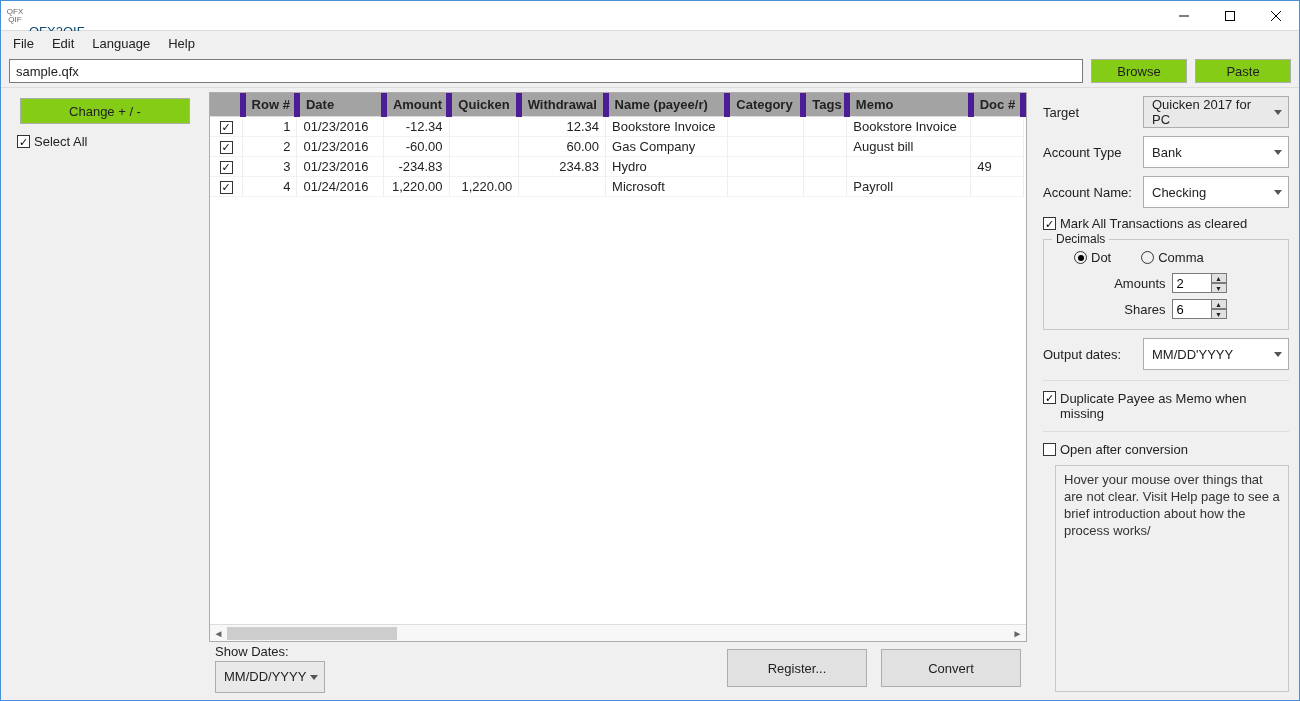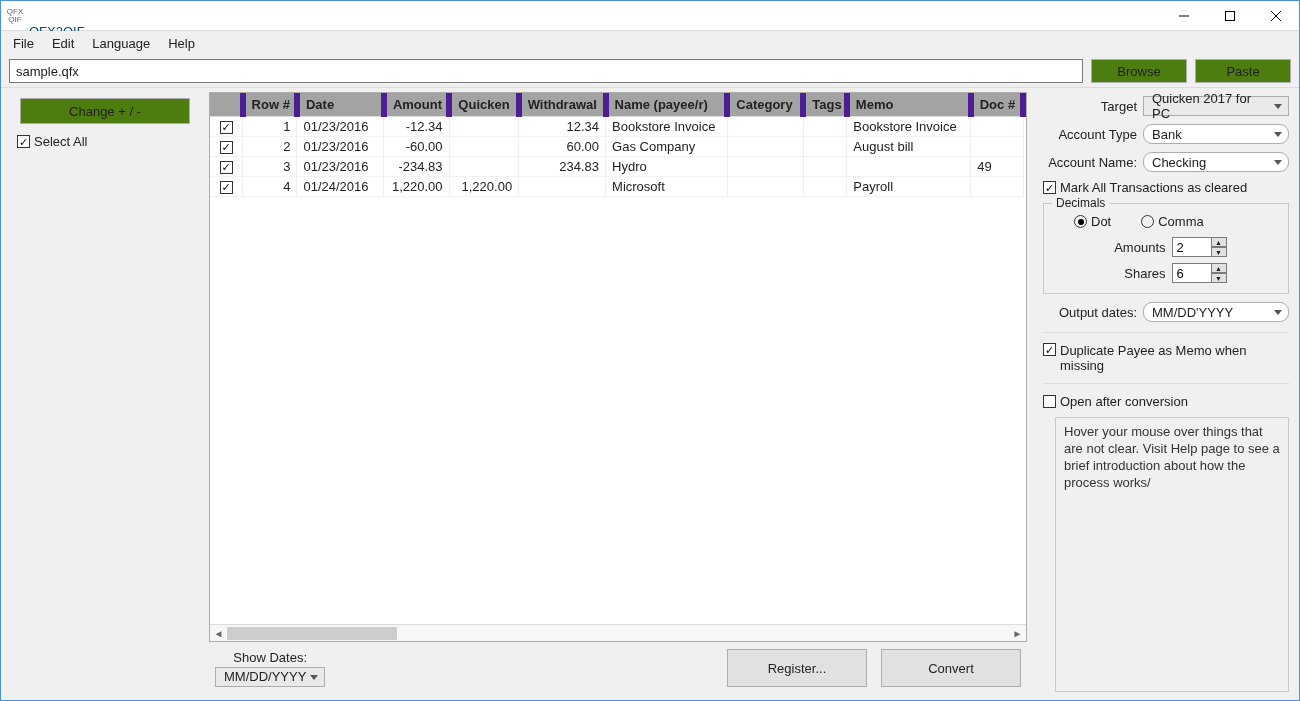--- a/index.html
+++ b/index.html
@@ -8,21 +8,21 @@
   .titlebar { height:30px; background:#fff; display:flex; align-items:center; padding:0 0 0 6px; border-bottom:1px solid #dcdcdc; }
   .titlebar .icon { width:16px; height:16px; margin-right:6px; display:inline-flex; align-items:center; justify-content:center; font-size:8px; line-height:8px; flex-direction:column; color:#666; }
   .titlebar .title { font-size:13px; color:#0c4a6e;margin-top:32px; }
   .winbtns { margin-left:auto; display:flex; height:100%; }
   .winbtn { width:46px; display:flex; align-items:center; justify-content:center; }
   .winbtn svg { width:10px; height:10px; }
   .menubar { height:24px; background:#f0f0f0; display:flex; align-items:center; padding:0 4px; gap:2px; }
   .menuitem { padding:3px 8px; }
   .filerow { display:flex; align-items:center; padding:4px 8px 4px 8px; gap:8px; background:#f0f0f0; }
   .fileinput { flex:1; height:24px; background:#fff; border:1px solid #7a7a7a; padding:2px 6px; font-size:13px; display:flex; align-items:center; }
-  .btn { height:24px; min-width:96px; background:#4d7c0f; border:1px solid #adadad; display:flex; align-items:center; justify-content:center; font-size:13px; padding:0 10px; }
+  .btn { height:24px; min-width:96px; background:#84cc16; border:1px solid #adadad; display:flex; align-items:center; justify-content:center; font-size:13px; padding:0 10px; }
   .body { flex:1; display:flex; min-height:0; border-top:1px solid #dcdcdc; background:#f0f0f0; }
   .leftcol { width:208px; padding:10px 10px; display:flex; flex-direction:column; align-items:center; gap:10px; }
   .changebtn { width:170px; height:26px; }
   .checkbox-row { display:flex; align-items:center; gap:4px; align-self:flex-start; padding-left:6px; }
   .checkbox { width:13px; height:13px; border:1px solid #333; background:#fff; display:inline-flex; align-items:center; justify-content:center; font-size:10px; line-height:10px; }
   .checkbox.checked::after { content:"✓"; font-size:11px; color:#000; }
   .centercol { flex:1; display:flex; flex-direction:column; min-width:0; padding:4px 6px 6px 0; }
   .tabs { display:flex; height:24px; }
   .tab { padding:3px 12px; background:#f0f0f0; border:1px solid transparent; border-bottom:none; position:relative; top:1px; font-size:13px; }
   .tab.active { background:#fff; border-color:#adadad; }
@@ -42,29 +42,29 @@
   .col-cat { width:70px; }
   .col-tag { width:40px; }
   .col-memo { width:114px; }
   .col-doc { width:48px; }
   .tablefill { flex:1; overflow:auto; }
   .hscroll { height:17px; border-top:1px solid #dcdcdc; display:flex; align-items:center; background:#f7f7f7; position:relative; }
   .hscroll .arrow { width:17px; height:17px; display:flex; align-items:center; justify-content:center; color:#666; font-size:10px; }
   .hscroll .track { flex:1; position:relative; height:17px; }
   .hscroll .thumb { position:absolute; left:0; width:170px; top:2px; bottom:2px; background:#cdcdcd; }
   .bottombar { height:52px; display:flex; align-items:center; padding:0 6px; gap:14px; }
-  .showdates { display:flex; flex-direction:column; gap:2px;align-items:center; }
-  .combo { height:20px; border:1px solid #adadad; background:#e9e9e9; display:inline-flex; align-items:center; padding:0 18px 0 8px; position:relative; min-width:110px; font-size:13px; }
+  .showdates { display:flex; flex-direction:column; gap:2px; }
+  .combo { height:32px; border:1px solid #adadad; background:#e9e9e9; display:inline-flex; align-items:center; padding:0 18px 0 8px; position:relative; min-width:110px; font-size:13px; }
   .combo::after { content:""; position:absolute; right:6px; top:50%; margin-top:-2px; border-left:4px solid transparent; border-right:4px solid transparent; border-top:5px solid #555; }
   .bigbtn { height:38px; min-width:140px; background:#e1e1e1; border:1px solid #adadad; display:flex; align-items:center; justify-content:center; font-size:13px; }
   .rightcol { width:266px; padding:8px 10px 8px 10px; display:flex; flex-direction:column; gap:8px; }
   .form-row { display:flex; align-items:center; gap:6px; }
-  .form-row .lbl { flex:0 0 94px; text-align:right; font-size:13px; }
+  .form-row .lbl { flex:0 0 94px; text-align:left; font-size:13px; }
   .combo.r { flex:1; background:#e9e9e9; }
-  .combo.white { background:#fff;border-radius:9px; }
+  .combo.white { background:#fff; }
   .fieldset { border:1px solid #c8c8c8; padding:6px 10px 10px 10px; position:relative; }
   .fieldset .legend { position:absolute; top:-8px; left:8px; background:#f0f0f0; padding:0 4px; font-size:12px; }
   .radio-row { display:flex; gap:30px; padding:4px 20px 8px 20px; }
   .radio { display:flex; align-items:center; gap:4px; }
   .radio .dot { width:13px; height:13px; border:1px solid #333; border-radius:50%; display:inline-flex; align-items:center; justify-content:center; }
   .radio.sel .dot::after { content:""; width:6px; height:6px; background:#000; border-radius:50%; }
   .spin { display:inline-flex; align-items:center; }
   .spin input { width:40px; height:20px; border:1px solid #7a7a7a; padding:1px 4px; font-size:13px; }
   .spin .arrows { display:flex; flex-direction:column; margin-left:-1px; }
   .spin .arrows div { width:16px; height:10px; border:1px solid #7a7a7a; background:#e1e1e1; font-size:7px; display:flex; align-items:center; justify-content:center; }

